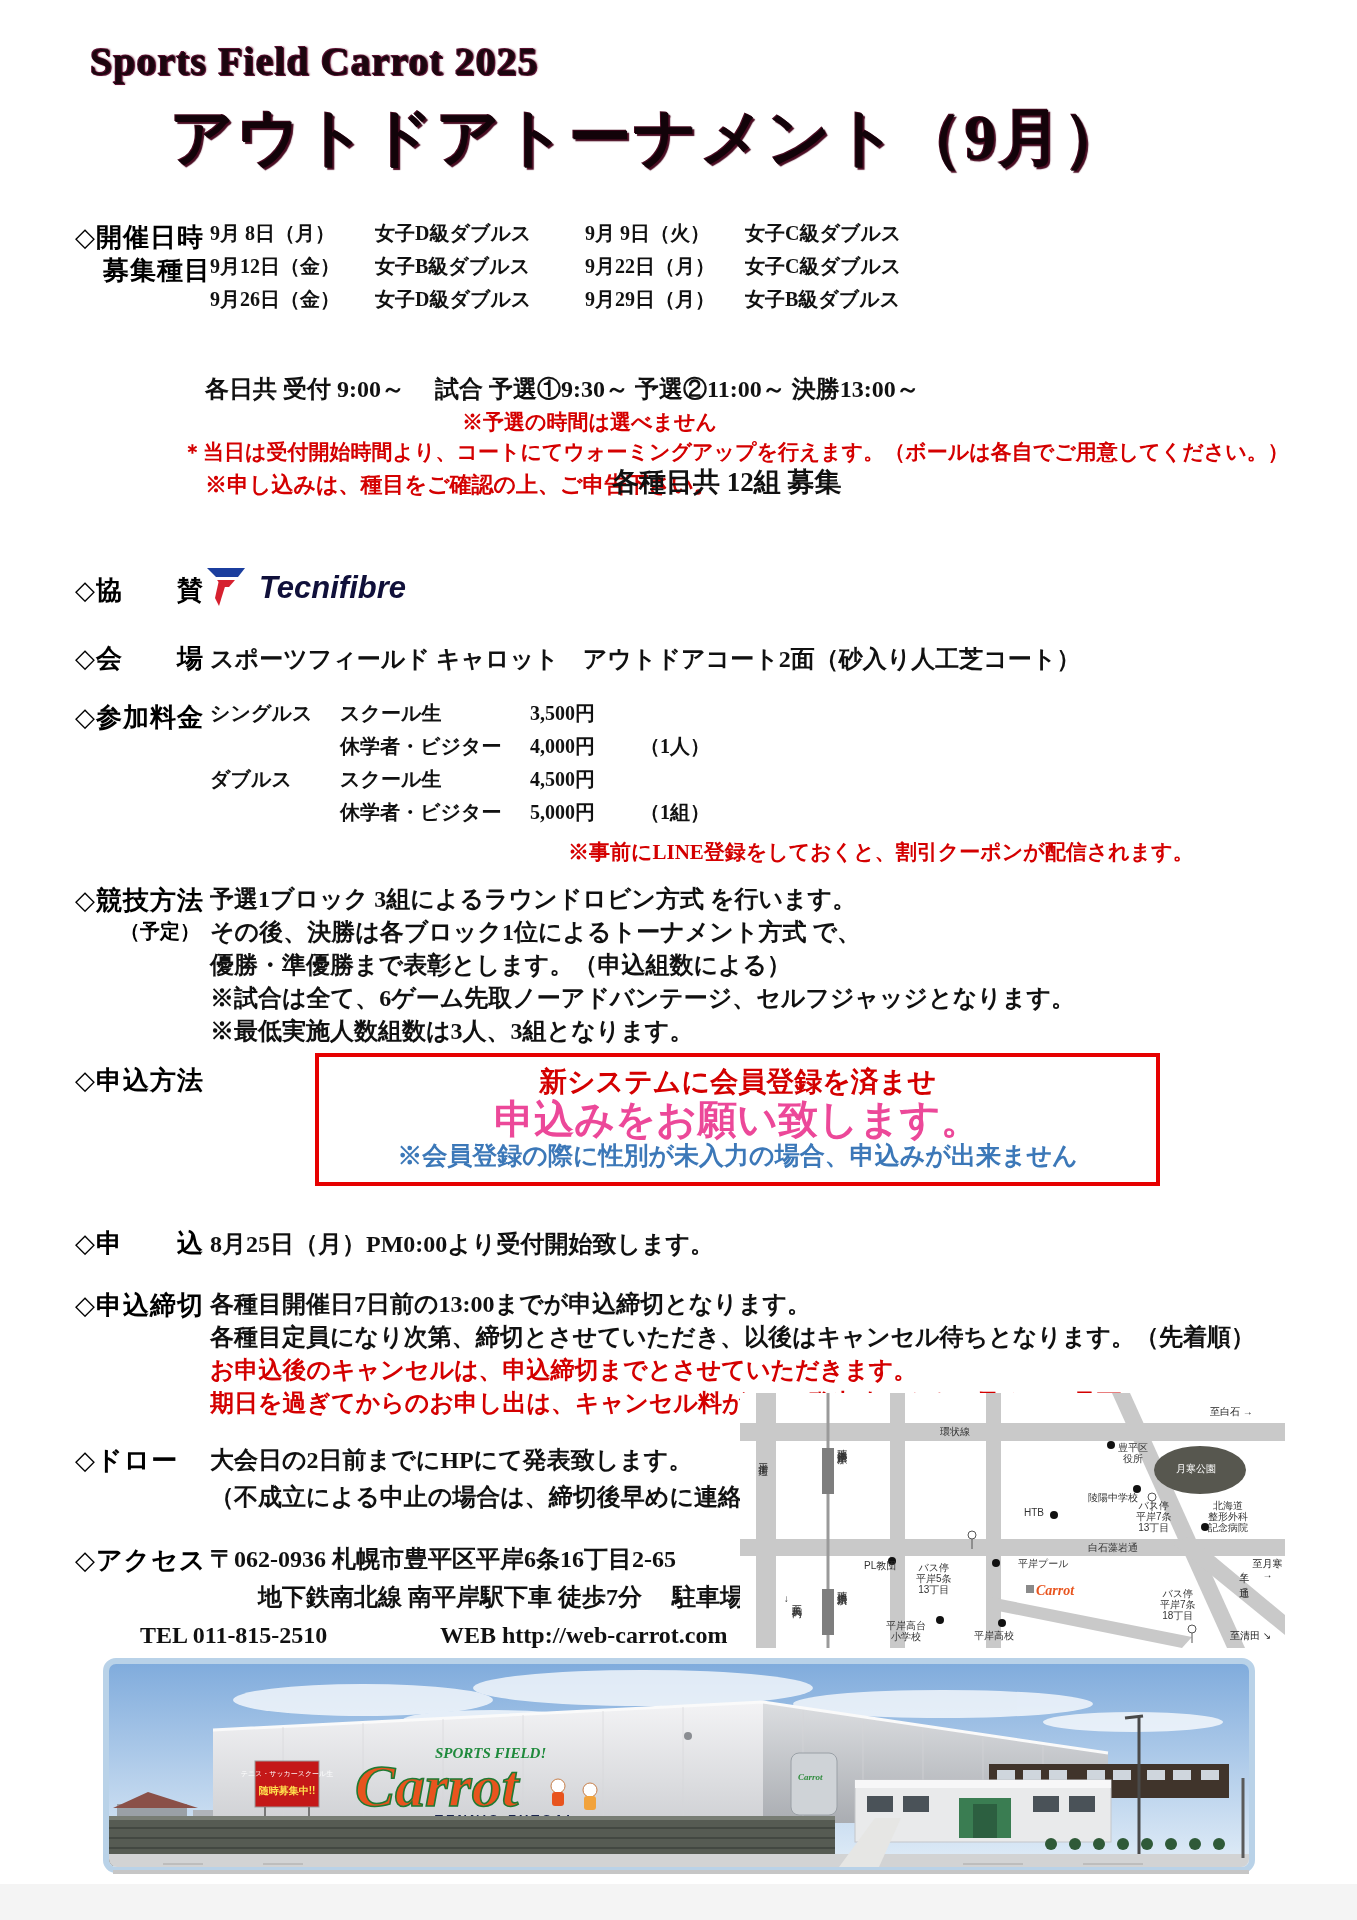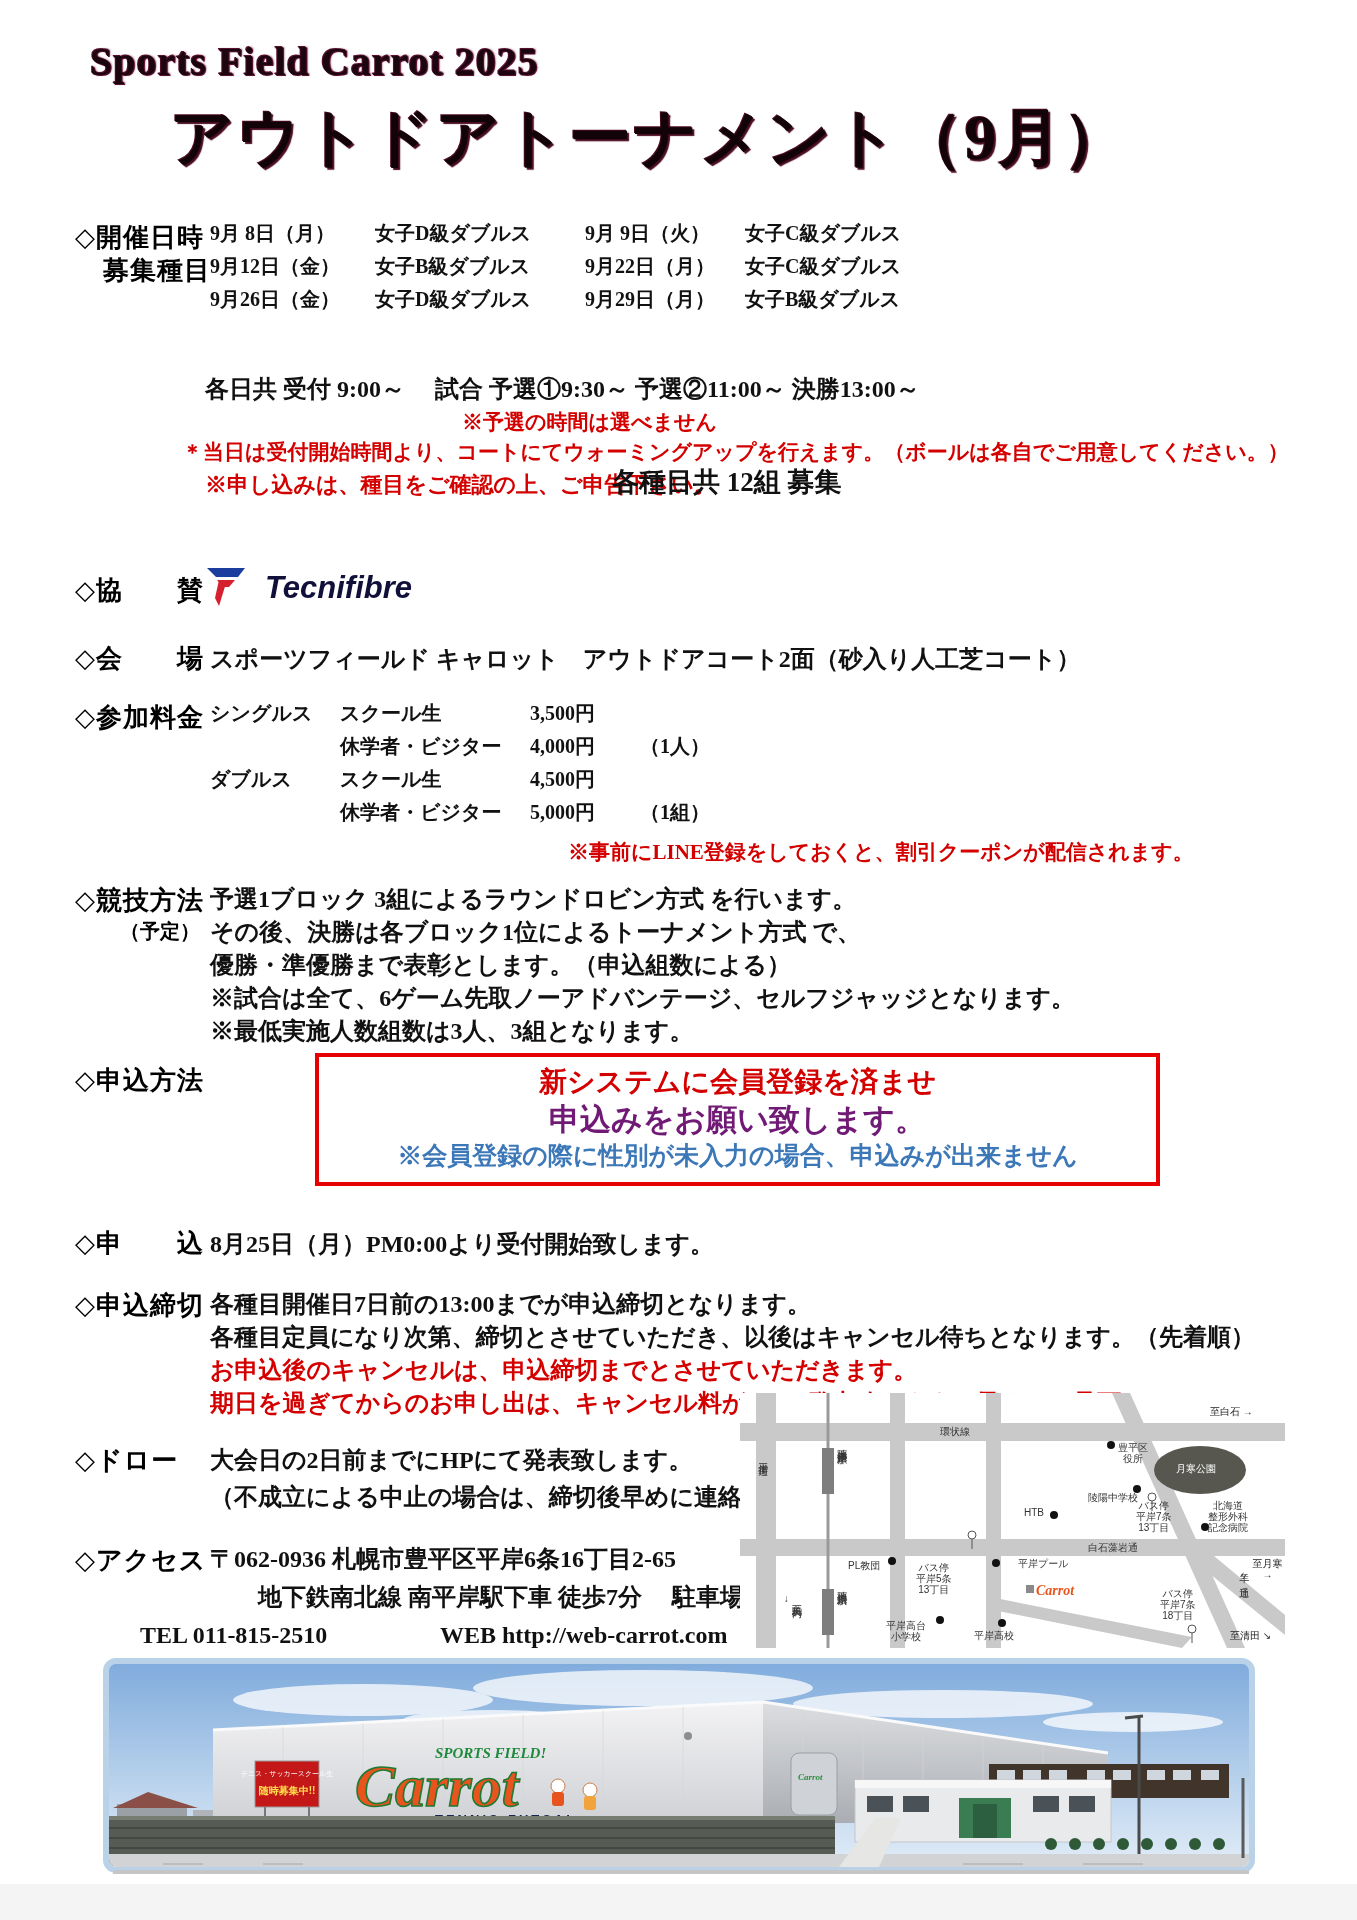--- a/index.html
+++ b/index.html
@@ -29,24 +29,24 @@
   .sched-row,.fee-row{position:relative;height:33px}
   .sched-row span,.fee-row span{
     position:absolute;top:0;white-space:nowrap;font-weight:bold;font-size:20px;
   }
   
   .apply-box{
     position:absolute;left:315px;top:1053px;width:845px;height:133px;
     border:4px solid #e60000;background:#fff;text-align:center;box-sizing:border-box;
   }
   .apply-box .l1{font-size:28px;font-weight:bold;color:#d40000;margin-top:6px;line-height:38px}
-  .apply-box .l2{font-size:31px;font-weight:bold;color:#701a75;line-height:38px}
+  .apply-box .l2{font-size:40px;font-weight:bold;color:#ec4899;line-height:38px}
   .apply-box .l3{font-size:25px;font-weight:bold;color:#3c78b8;line-height:34px}
   
-  .sponsor-logo{display:flex;align-items:center;gap:18px}
+  .sponsor-logo{display:flex;align-items:center;gap:12px}
   .tf-name{
     font-family:"Liberation Sans","DejaVu Sans",sans-serif;
     font-size:31px;font-weight:bold;font-style:italic;color:#10103a;letter-spacing:0;
   }
   
   .map-wrap{position:absolute;left:740px;top:1393px;width:545px;height:255px;background:#fff}
   .map-wrap svg{position:absolute;left:0;top:0}
   .map-label{
     position:absolute;font-family:"Liberation Sans","DejaVu Sans",sans-serif;
     font-size:10px;line-height:1.08;color:#333;white-space:pre-line;text-align:center;
@@ -226,21 +226,21 @@
 役所</span>
       <span class="map-label park" style="left: 436px; top: 71px;">月寒公園</span>
       <span class="map-label" style="left: 348px; top: 100px;">陵陽中学校</span>
       <span class="map-label" style="left: 284px; top: 115px;">HTB</span>
       <span class="map-label" style="left: 396px; top: 108px;">バス停
 平岸7条
 13丁目</span>
       <span class="map-label" style="left: 468px; top: 108px;">北海道
 整形外科
 記念病院</span>
-      <span class="map-label" style="left: 108px; top: 168px;">PL教団</span>
+      <span class="map-label" style="left: 124px; top: 168px;">PL教団</span>
       <span class="map-label" style="left: 176px; top: 170px;">バス停
 平岸5条
 13丁目</span>
       <span class="map-label" style="left: 262px; top: 166px; padding-left: 16px;">平岸プール</span>
       <span class="map-label" style="left: 348px; top: 150px;">白石藻岩通</span>
       <span class="map-label arrow" style="left: 490px; top: 166px; margin-left: 20px;">至月寒 →</span>
       <span class="map-label" style="left: 420px; top: 196px;">バス停
 平岸7条
 18丁目</span>
       <span class="map-label v" style="left: 498px; top: 172px;">羊ヶ丘通</span>

